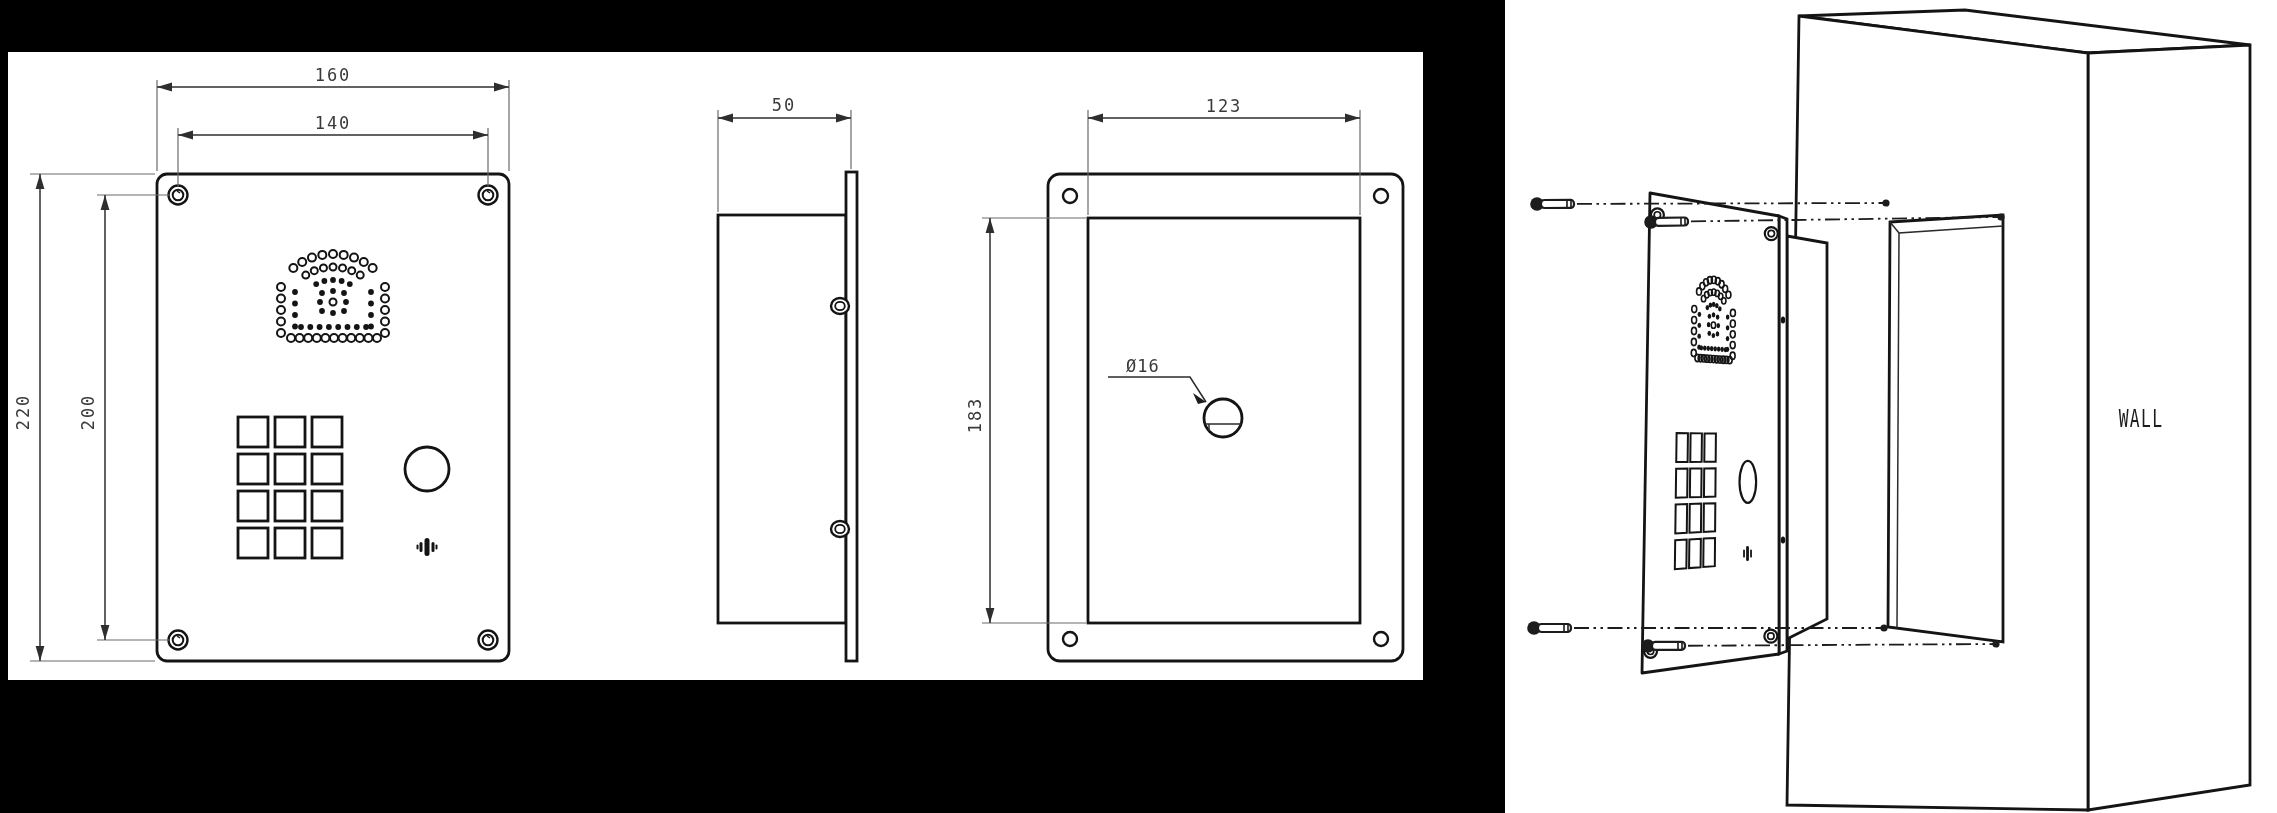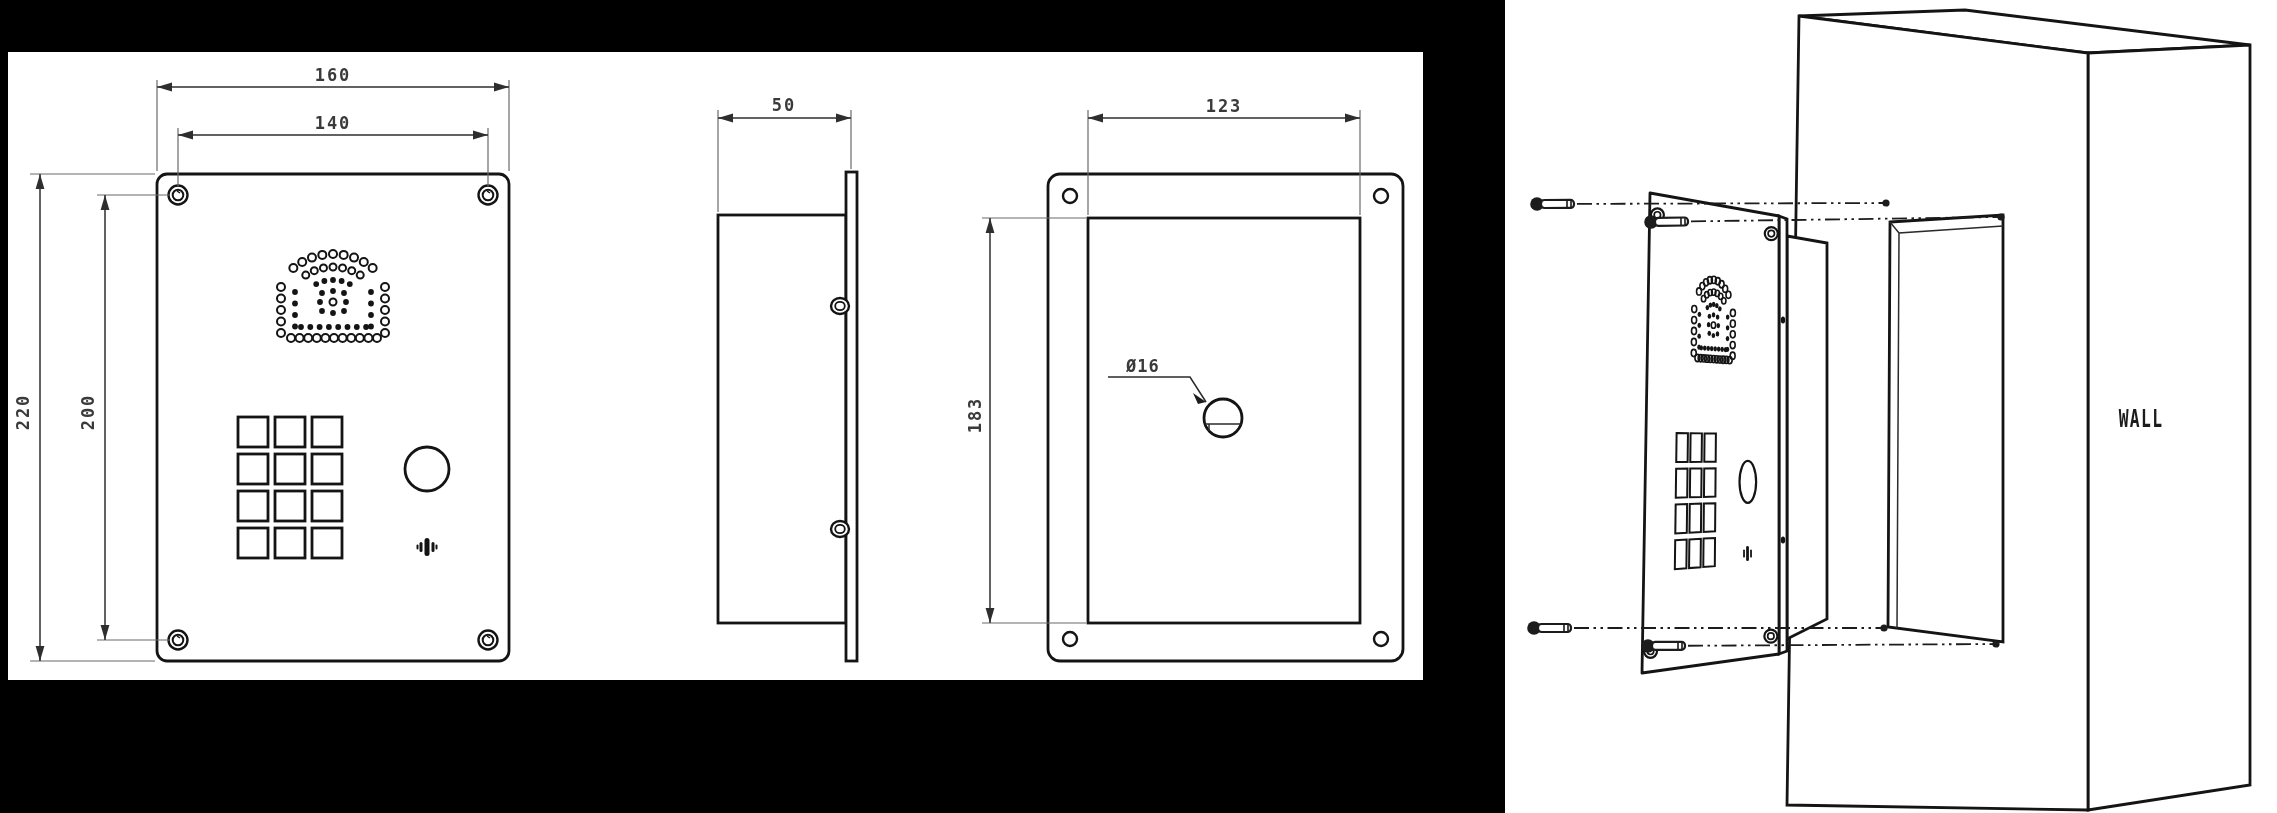--- a/index.html
+++ b/index.html
@@ -1,16 +1,16 @@
 <!DOCTYPE html>
 <html><head>
 <meta charset="utf-8">
 <style>
   html,body{margin:0;padding:0;background:#000;}
-  .stage{position:relative;width:2277px;height:813px;background:#f97316;overflow:hidden;font-weight:bold;}
+  .stage{position:relative;width:2277px;height:813px;background:#f97316;overflow:hidden;}
   svg{display:block;}
   text{font-family:"DejaVu Sans Mono","Liberation Mono",monospace;fill:#3a3a3a;}
   .dimtext{font-size:17px;letter-spacing:2px;}
   .walltext{font-size:24px;letter-spacing:2px;fill:#1c1c1c;}
   .outline{fill:#ffffff;stroke:#141414;stroke-width:2.8;}
   .thin{stroke:#2b2b2b;stroke-width:1.5;fill:none;}
   .ext{stroke:#6a6a6a;stroke-width:1.2;fill:none;}
   .dimline{stroke:#2e2e2e;stroke-width:1.5;fill:none;}
 </style>
 </head>

